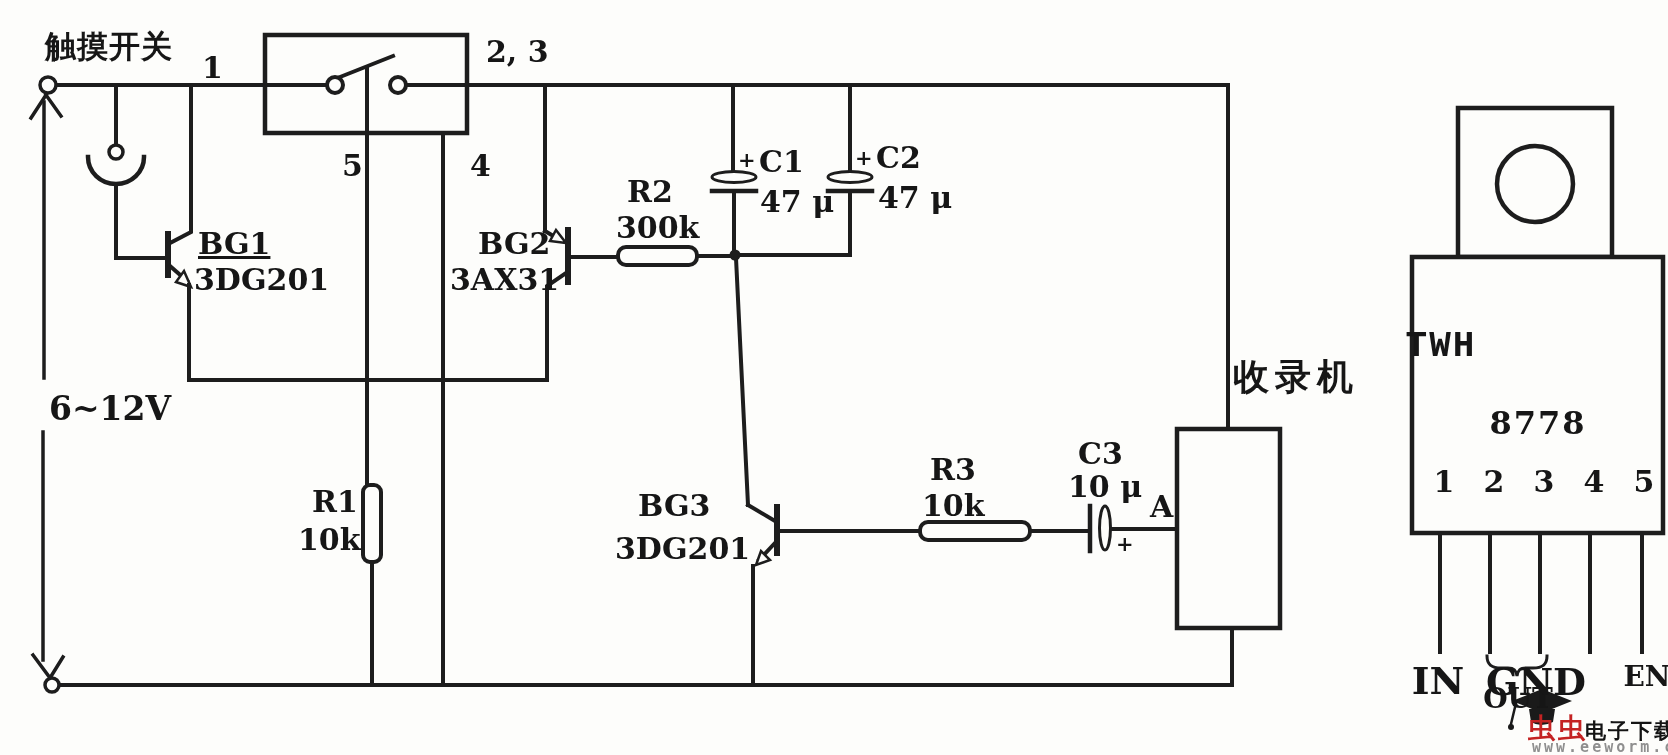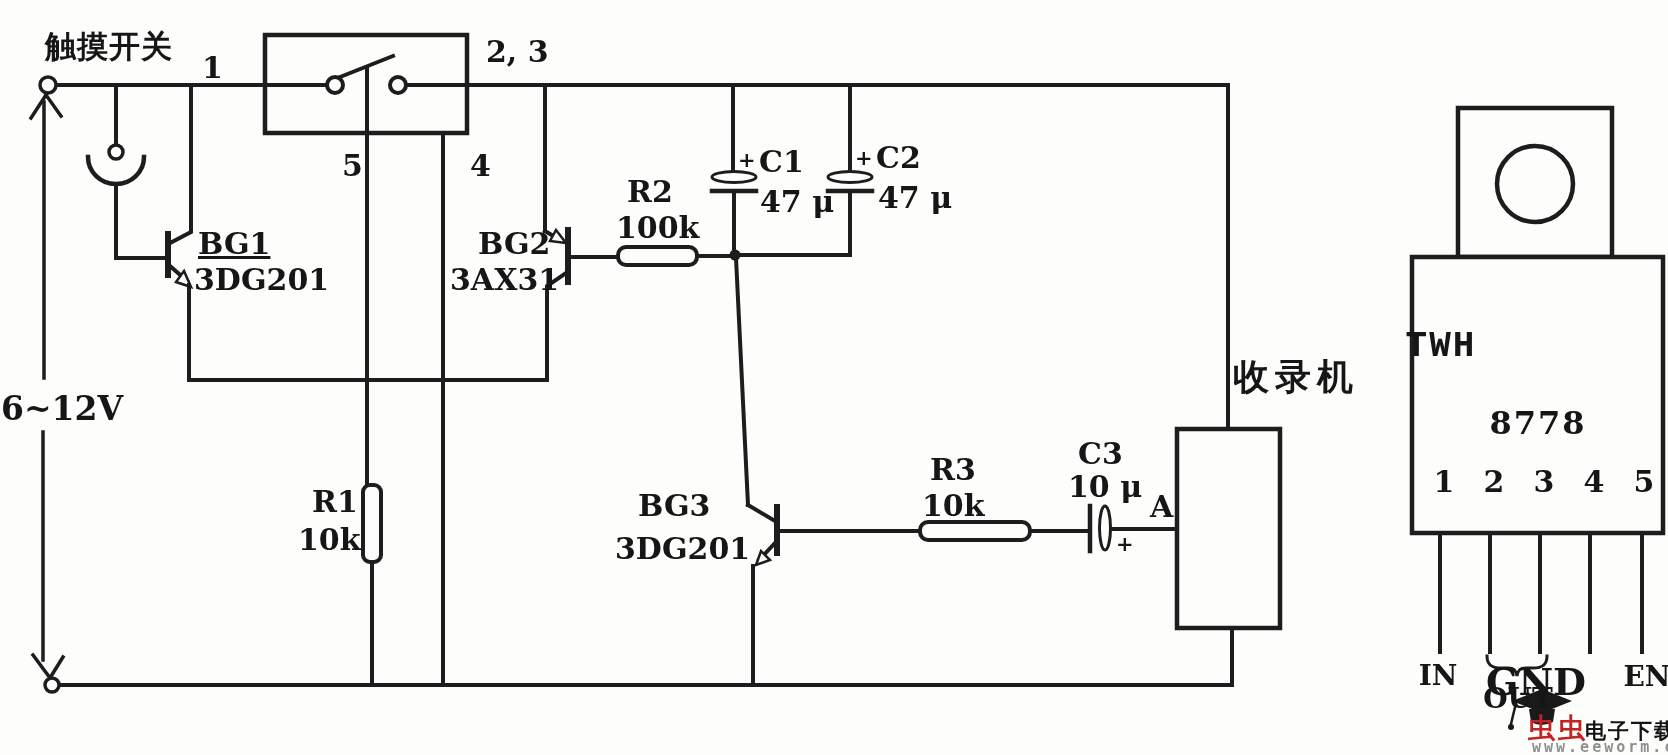--- a/index.html
+++ b/index.html
@@ -150,48 +150,48 @@
   <div class="lbl fs30" style="left:470px;top:151px;">4</div>
 
   <div class="lbl fs30" style="left:198px;top:229px;text-decoration:underline;">BG1</div>
   <div class="lbl fs30" style="left:194px;top:265px;">3DG201</div>
   <div class="lbl fs30" style="left:478px;top:229px;">BG2</div>
   <div class="lbl fs30" style="left:450px;top:265px;">3AX31</div>
   <div class="lbl fs30" style="left:638px;top:491px;">BG3</div>
   <div class="lbl fs30" style="left:615px;top:534px;">3DG201</div>
 
   <div class="lbl fs30" style="left:627px;top:177px;">R2</div>
-  <div class="lbl fs30" style="left:616px;top:213px;">100k</div>
+  <div class="lbl fs30" style="left:616px;top:213px;">300k</div>
   <div class="lbl fs30" style="left:312px;top:487px;">R1</div>
   <div class="lbl fs30" style="left:298px;top:525px;">10k</div>
   <div class="lbl fs30" style="left:930px;top:455px;">R3</div>
   <div class="lbl fs30" style="left:922px;top:491px;">10k</div>
 
   <div class="lbl plus" style="left:738px;top:149px;">+</div>
   <div class="lbl fs30" style="left:759px;top:147px;">C1</div>
   <div class="lbl fs30" style="left:760px;top:187px;">47 μ</div>
   <div class="lbl plus" style="left:855px;top:147px;">+</div>
   <div class="lbl fs30" style="left:876px;top:143px;">C2</div>
   <div class="lbl fs30" style="left:878px;top:183px;">47 μ</div>
   <div class="lbl fs30" style="left:1078px;top:439px;">C3</div>
   <div class="lbl fs30" style="left:1068px;top:472px;">10 μ</div>
   <div class="lbl plus" style="left:1116px;top:533px;">+</div>
 
-  <div class="lbl" style="left:1px;top:392px;font-size:33px;">6~12V</div>
+  <div class="lbl" style="left:1px;top:392px;font-size:33px;padding-left:48px;">6~12V</div>
   <div class="lbl fs30" style="left:1150px;top:492px;">A</div>
   <div class="lbl cn" style="left:1233px;top:358px;font-size:36px;letter-spacing:6px;">收录机</div>
 
   <div class="lbl ctr" style="left:1441px;top:329px;font-size:36px;letter-spacing:2px;font-family:Liberation Mono, monospace;">TWH</div>
   <div class="lbl ctr" style="left:1538px;top:407px;font-size:32px;letter-spacing:2px;">8778</div>
   <div class="lbl fs30 ctr" style="left:1444px;top:467px;">1</div>
   <div class="lbl fs30 ctr" style="left:1494px;top:467px;">2</div>
   <div class="lbl fs30 ctr" style="left:1544px;top:467px;">3</div>
   <div class="lbl fs30 ctr" style="left:1594px;top:467px;">4</div>
   <div class="lbl fs30 ctr" style="left:1644px;top:467px;">5</div>
-  <div class="lbl ctr" style="left:1438px;top:662px;font-size:28px;">IN</div>
+  <div class="lbl ctr" style="left:1438px;top:662px;font-size:38px;">IN</div>
   <div class="lbl ctr" style="left:1518px;top:685px;font-size:28px;">OUT</div>
   <div class="lbl ctr" style="left:1536px;top:663px;font-size:38px;">GND</div>
   <div class="lbl ctr" style="left:1647px;top:663px;font-size:28px;">EN</div>
 
   <div class="lbl wm-brand" style="left:1528px;top:714px;">虫虫</div>
   <div class="lbl wm-site" style="left:1585px;top:720px;">电子下载站</div>
   <div class="lbl wm-url" style="left:1532px;top:740px;">www.eeworm.com</div>
 
 </div>
 

